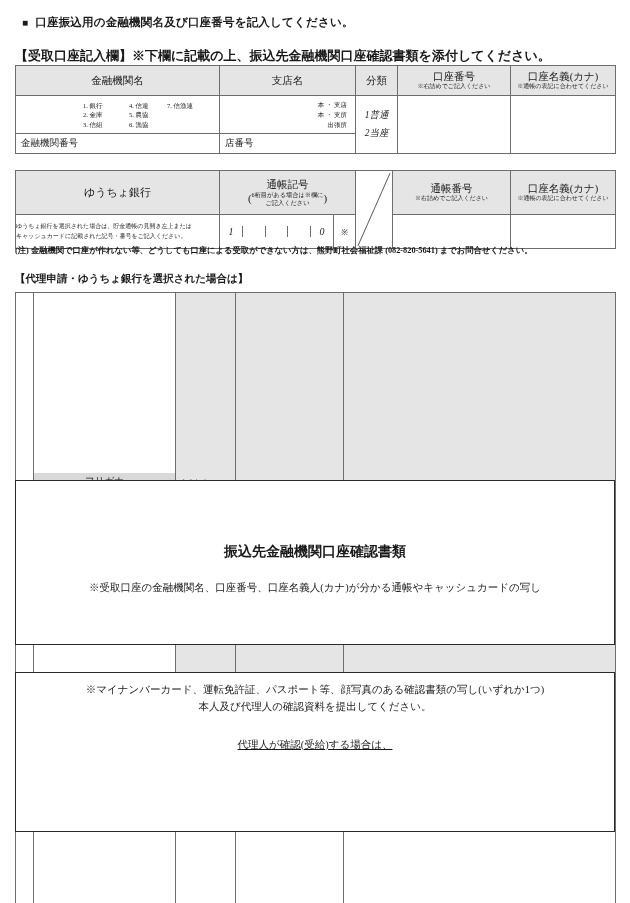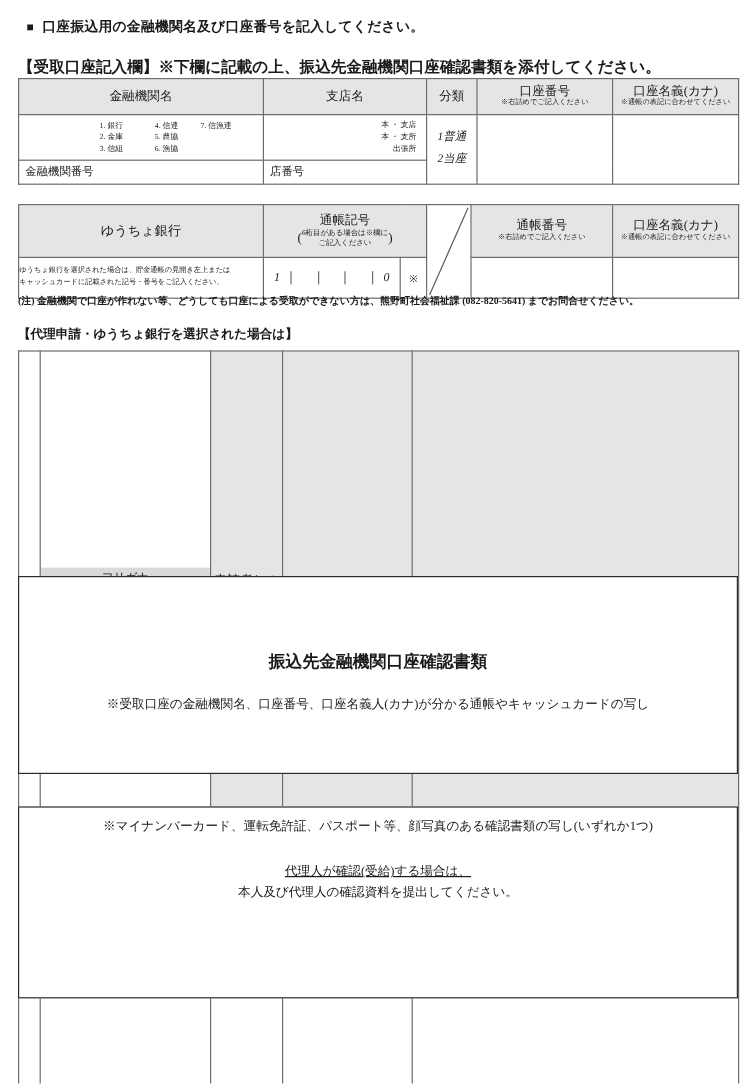--- a/index.html
+++ b/index.html
@@ -349,17 +349,17 @@
   </tbody>
     </table>
 
   <div class="bigbox" id="box-bank">
     <div class="bb-title" style="margin-top:62px">振込先金融機関口座確認書類</div>
     <div class="bb-line" style="margin-top:18px">※受取口座の金融機関名、口座番号、口座名義人(カナ)が分かる通帳やキャッシュカードの写し</div>
   </div>
 
   <div class="bigbox" id="box-id">
     <div class="bb-line" style="margin-top:8px">※マイナンバーカード、運転免許証、パスポート等、顔写真のある確認書類の写し(いずれか1つ)</div>
+    <div class="bb-line">本人及び代理人の確認資料を提出してください。</div>
     <div class="bb-line u" style="margin-top:20px">代理人が確認(受給)する場合は、</div>
-    <div class="bb-line">本人及び代理人の確認資料を提出してください。</div>
   </div>
 
 </div>
 
 </body></html>

